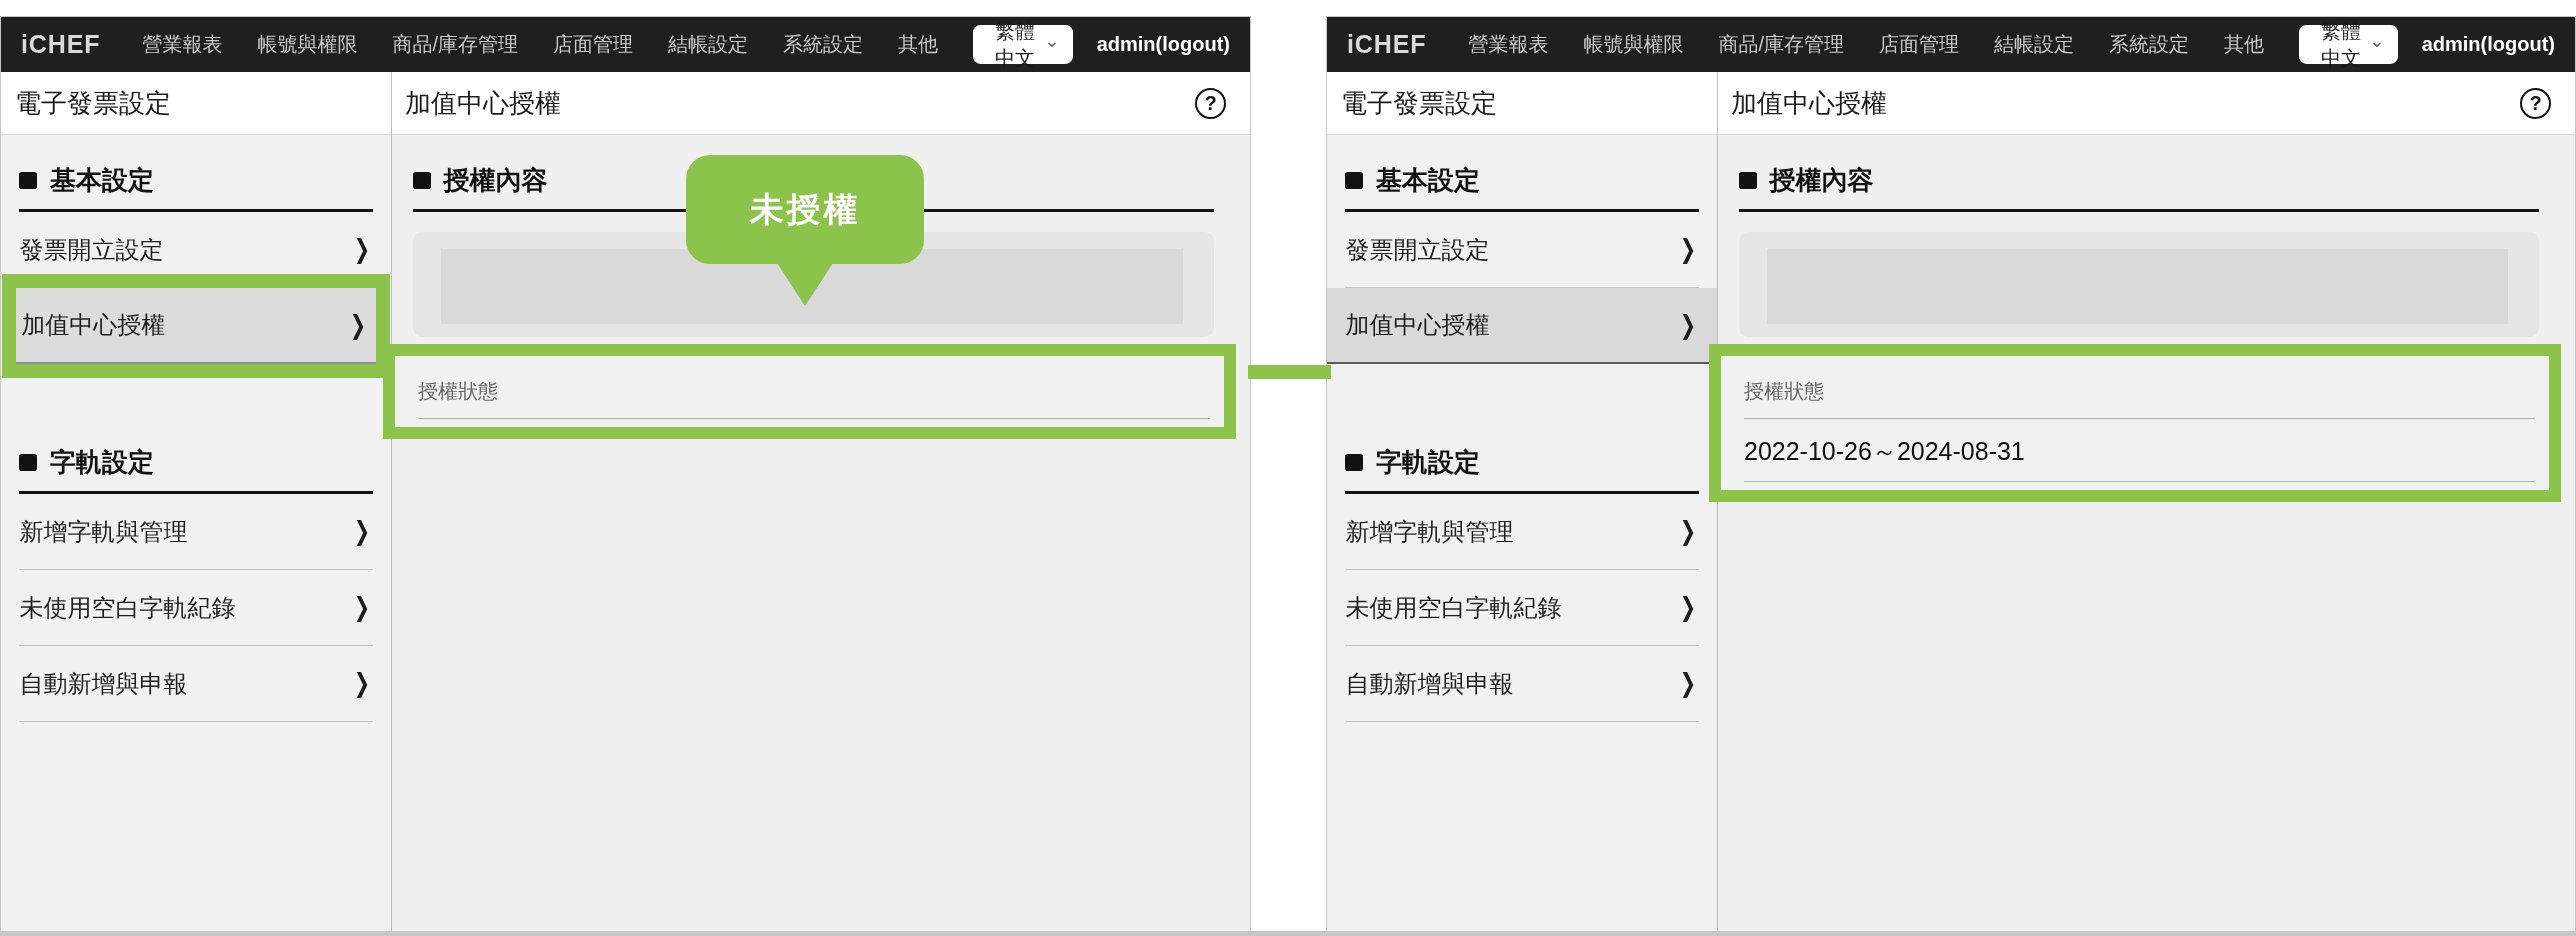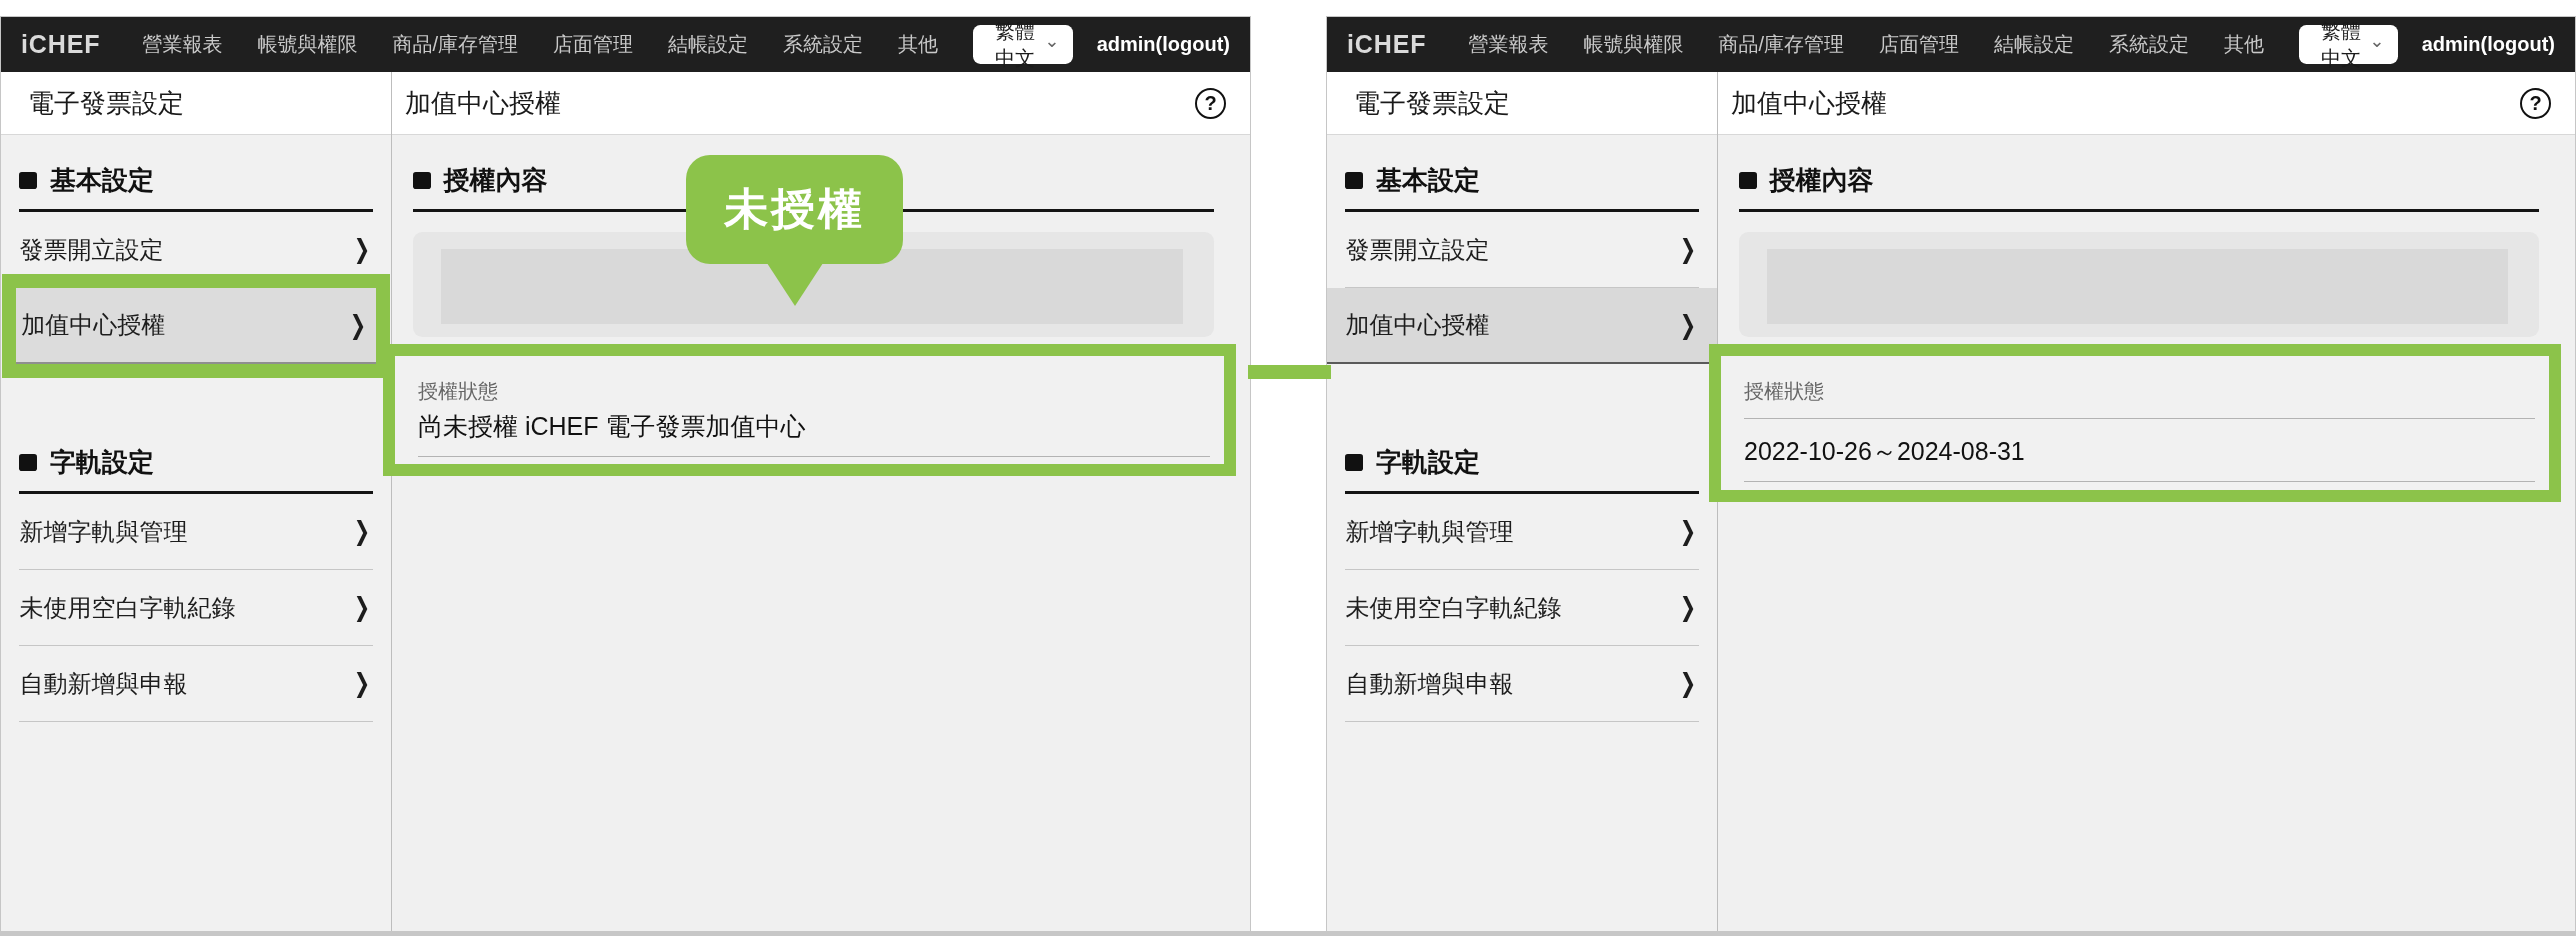--- a/index.html
+++ b/index.html
@@ -32,21 +32,21 @@
   .lang-select .sel-text{font-size:20px;color:#1a1a1a;}
   .lang-select .chev-down{font-size:18.4px;color:#666;transform:translateY(-3.7px);}
   .account{color:#fff;font-weight:bold;font-size:20px;margin-left:24px;white-space:nowrap;cursor:pointer;}
 
   
   .cols{flex:1;display:flex;min-height:0;}
 
   
   .sidebar{width:391px;flex:0 0 391px;border-right:1.8px solid #BDBDBD;background:var(--panel-bg);}
   .side-title{height:63px;background:#fff;border-bottom:1.8px solid #D8D8D8;display:flex;
-       align-items:center;padding:0 27px;font-size:26px;color:#1a1a1a;}
+       align-items:center;padding:0 14px;font-size:26px;color:#1a1a1a;}
   .section-head{display:flex;align-items:center;gap:13px;margin:28px 18.4px 0;padding-bottom:11px;
        border-bottom:3.7px solid #141414;font-weight:bold;font-size:26px;color:#111;}
   .side-section.second .section-head{margin-top:81px;}
   .bullet{width:17.5px;height:17.5px;background:#111;border-radius:2.8px;flex:0 0 17.5px;}
   .srow{height:76px;margin:0 18.4px;display:flex;align-items:center;justify-content:space-between;
        font-size:24px;color:#1d1d1d;border-bottom:1.8px solid #C6C6C6;cursor:pointer;}
   .chev-right{font-size:26px;font-weight:bold;color:#1d1d1d;transform:scaleX(.75);}
   
   .srow.active-framed{margin:0 14.7px;padding:0 7.4px 0 5.5px;background:#DCDCDC;
        border-bottom:2.8px solid #8F8F8F;box-shadow:0 0 0 14px var(--green);
@@ -70,23 +70,23 @@
   .ph-inner{height:75px;background:#D9D9D9;}
 
   .status-wrap{margin:7.4px -22px 0 -30px;background:var(--green);padding:12px;}
   .status-inner{background:#F1F1F1;padding:14.7px 14px 7.4px 23px;}
   .field{padding:7.4px 0 13px;border-bottom:1.8px solid #B3B3B3;}
   .field + .field{margin-top:3.7px;}
   .field-label{font-size:20px;color:#666;}
   .field-value{font-size:25px;color:#111;margin-top:4.6px;}
 
   
-  .bubble{position:absolute;left:685px;top:138px;width:217px;height:109px;background:var(--green);
+  .bubble{position:absolute;left:685px;top:138px;width:238px;height:109px;background:var(--green);
        border-radius:24px;display:flex;align-items:center;justify-content:center;color:#fff;
-       font-size:44px;font-weight:bold;letter-spacing:2.8px;z-index:5;}
+       font-size:34px;font-weight:bold;letter-spacing:2.8px;z-index:5;}
   .tail{position:absolute;top:100%;left:50%;transform:translateX(-50%);margin-top:-3.7px;
        width:0;height:0;border-left:30px solid transparent;border-right:30px solid transparent;
        border-top:46px solid var(--green);}
 
   
   .connector{position:absolute;left:1248px;top:365px;width:83px;height:14px;
        background:var(--green);z-index:4;}
 </style>
 </head>
 <body>
@@ -158,21 +158,20 @@
             <span class="bullet"></span>
             <span>授權內容</span>
           </div>
           <div class="ph-box">
             <div class="ph-inner"></div>
           </div>
           <div class="status-wrap">
             <div class="status-inner">
               <div class="field">
                 <div class="field-label">授權狀態</div>
-                <div class="field-value">尚未授權 iCHEF 電子發票加值中心</div>
               </div>
             </div>
           </div>
         </div>
       </main>
     </div>
 
     <div class="bubble">
       <span>未授權</span>
       <span class="tail"></span>

